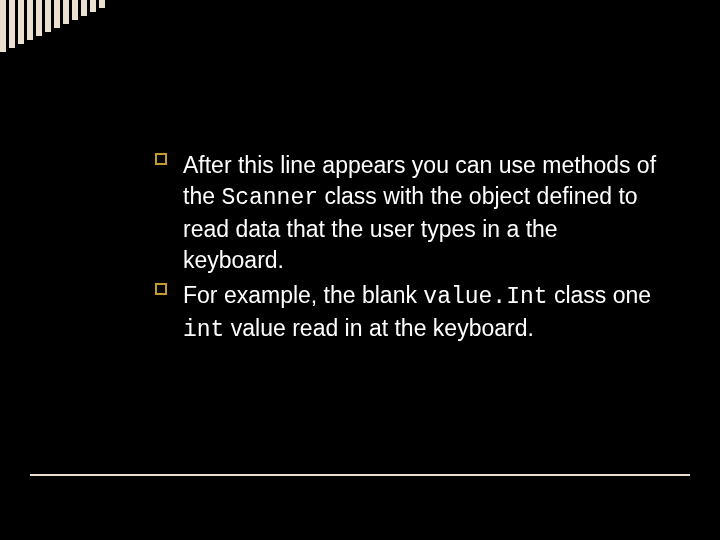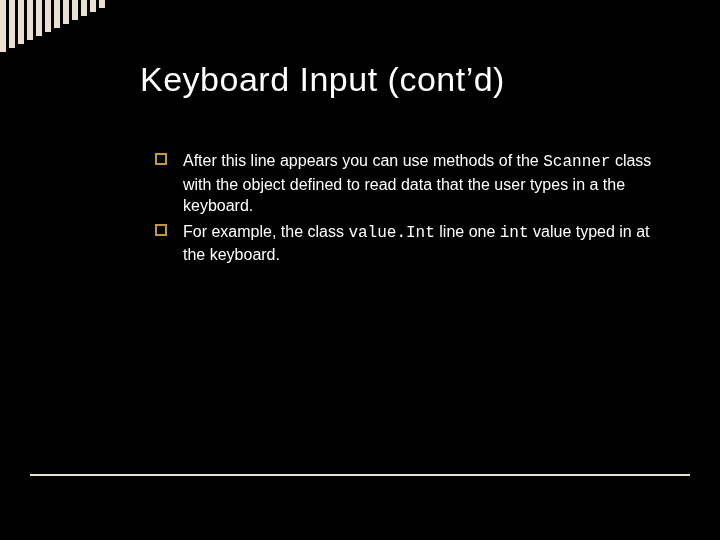--- a/index.html
+++ b/index.html
@@ -41,21 +41,21 @@
     font-weight: 400;
     color: #fff;
     letter-spacing: 0.5px;
   }
   
   .body {
     position: absolute;
     top: 150px;
     left: 155px;
     width: 510px;
-    font-size: 16px;
+    font-size: 23px;
     line-height: 1.35;
   }
   .bullet {
     position: relative;
     padding-left: 28px;
     margin-bottom: 4px;
   }
   .bullet .marker {
     position: absolute;
     left: 0;
@@ -91,22 +91,21 @@
       <span style="height: 36px;"></span>
       <span style="height: 32px;"></span>
       <span style="height: 28px;"></span>
       <span style="height: 24px;"></span>
       <span style="height: 20px;"></span>
       <span style="height: 16px;"></span>
       <span style="height: 12px;"></span>
       <span style="height: 8px;"></span>
     </div>
 
-  <div class="title">Keyboard Input (cont’d)</div>
 
   <div class="body" id="body">
       <div class="bullet"><span class="marker"></span><span><span>After this line appears you can use methods of the </span><span class="code">Scanner</span><span> class with the object defined to read data that the user types in a the keyboard.</span></span></div>
-      <div class="bullet"><span class="marker"></span><span><span>For example, the class </span><span class="code">value.Int</span><span> line one </span><span class="code">int</span><span> value typed in at the keyboard.</span></span></div>
+      <div class="bullet"><span class="marker"></span><span><span>For example, the blank </span><span class="code">value.Int</span><span> class one </span><span class="code">int</span><span> value read in at the keyboard.</span></span></div>
     </div>
 
   <div class="rule"></div>
 
 </div>
 
 </body></html>

